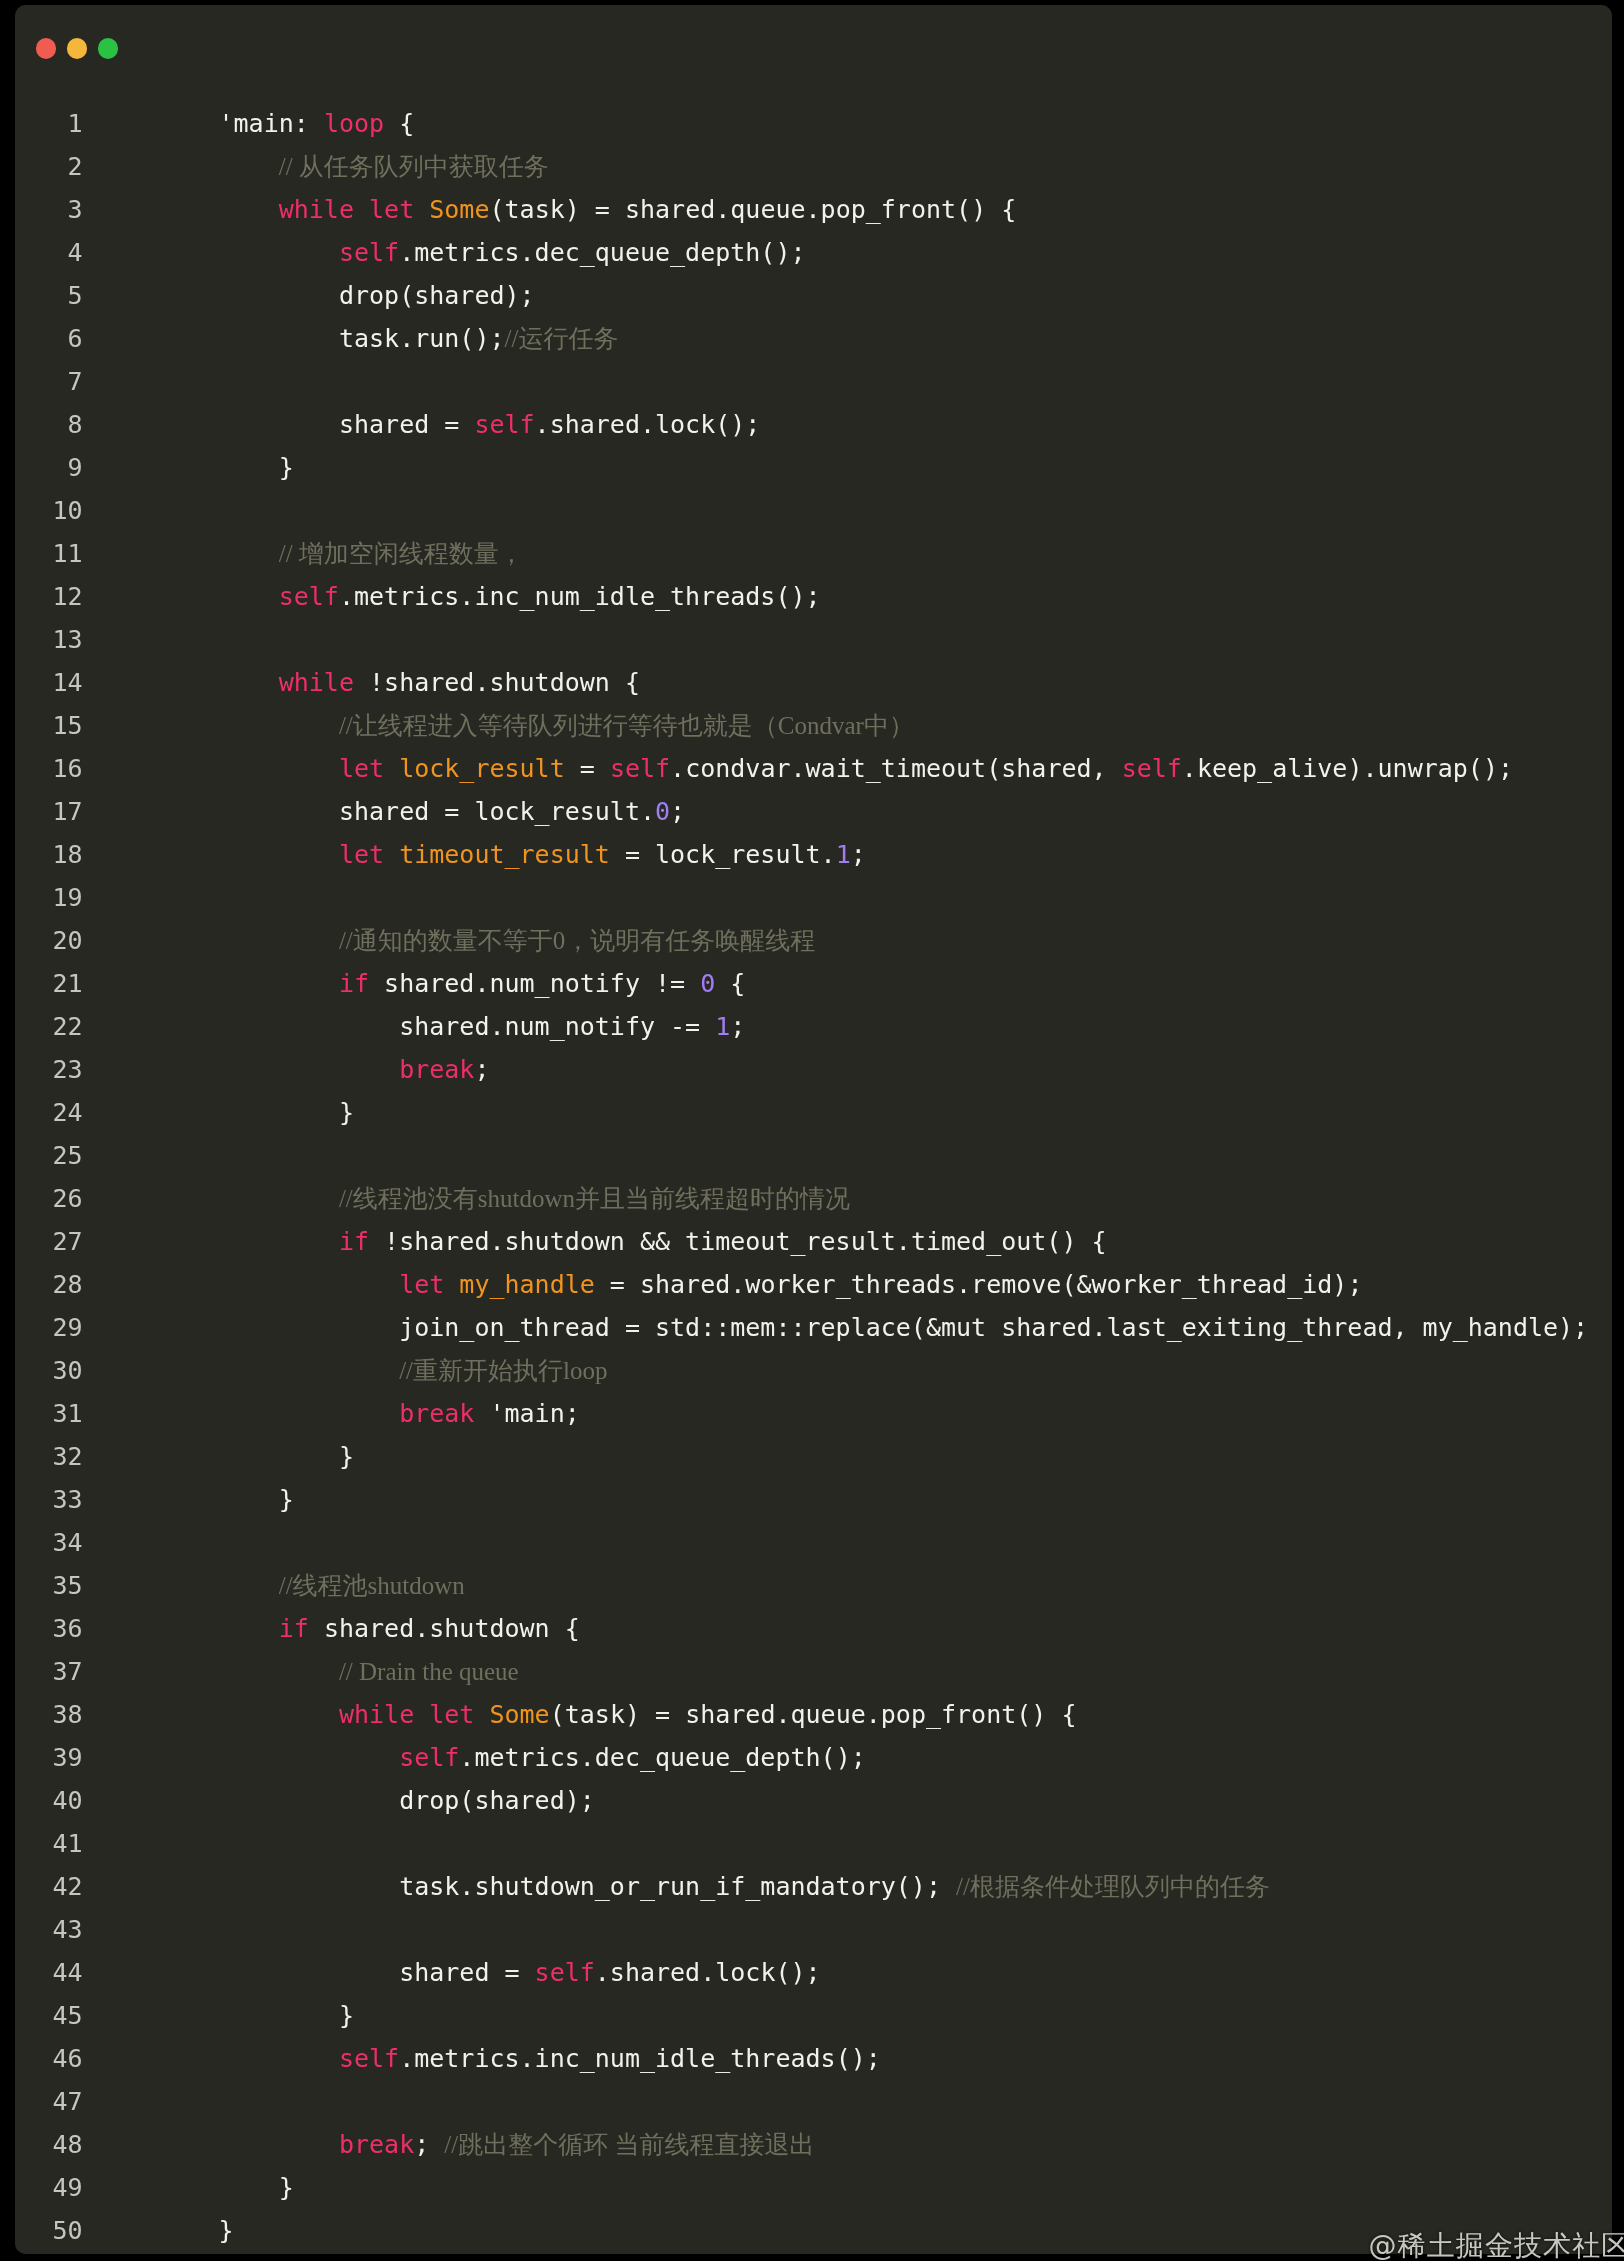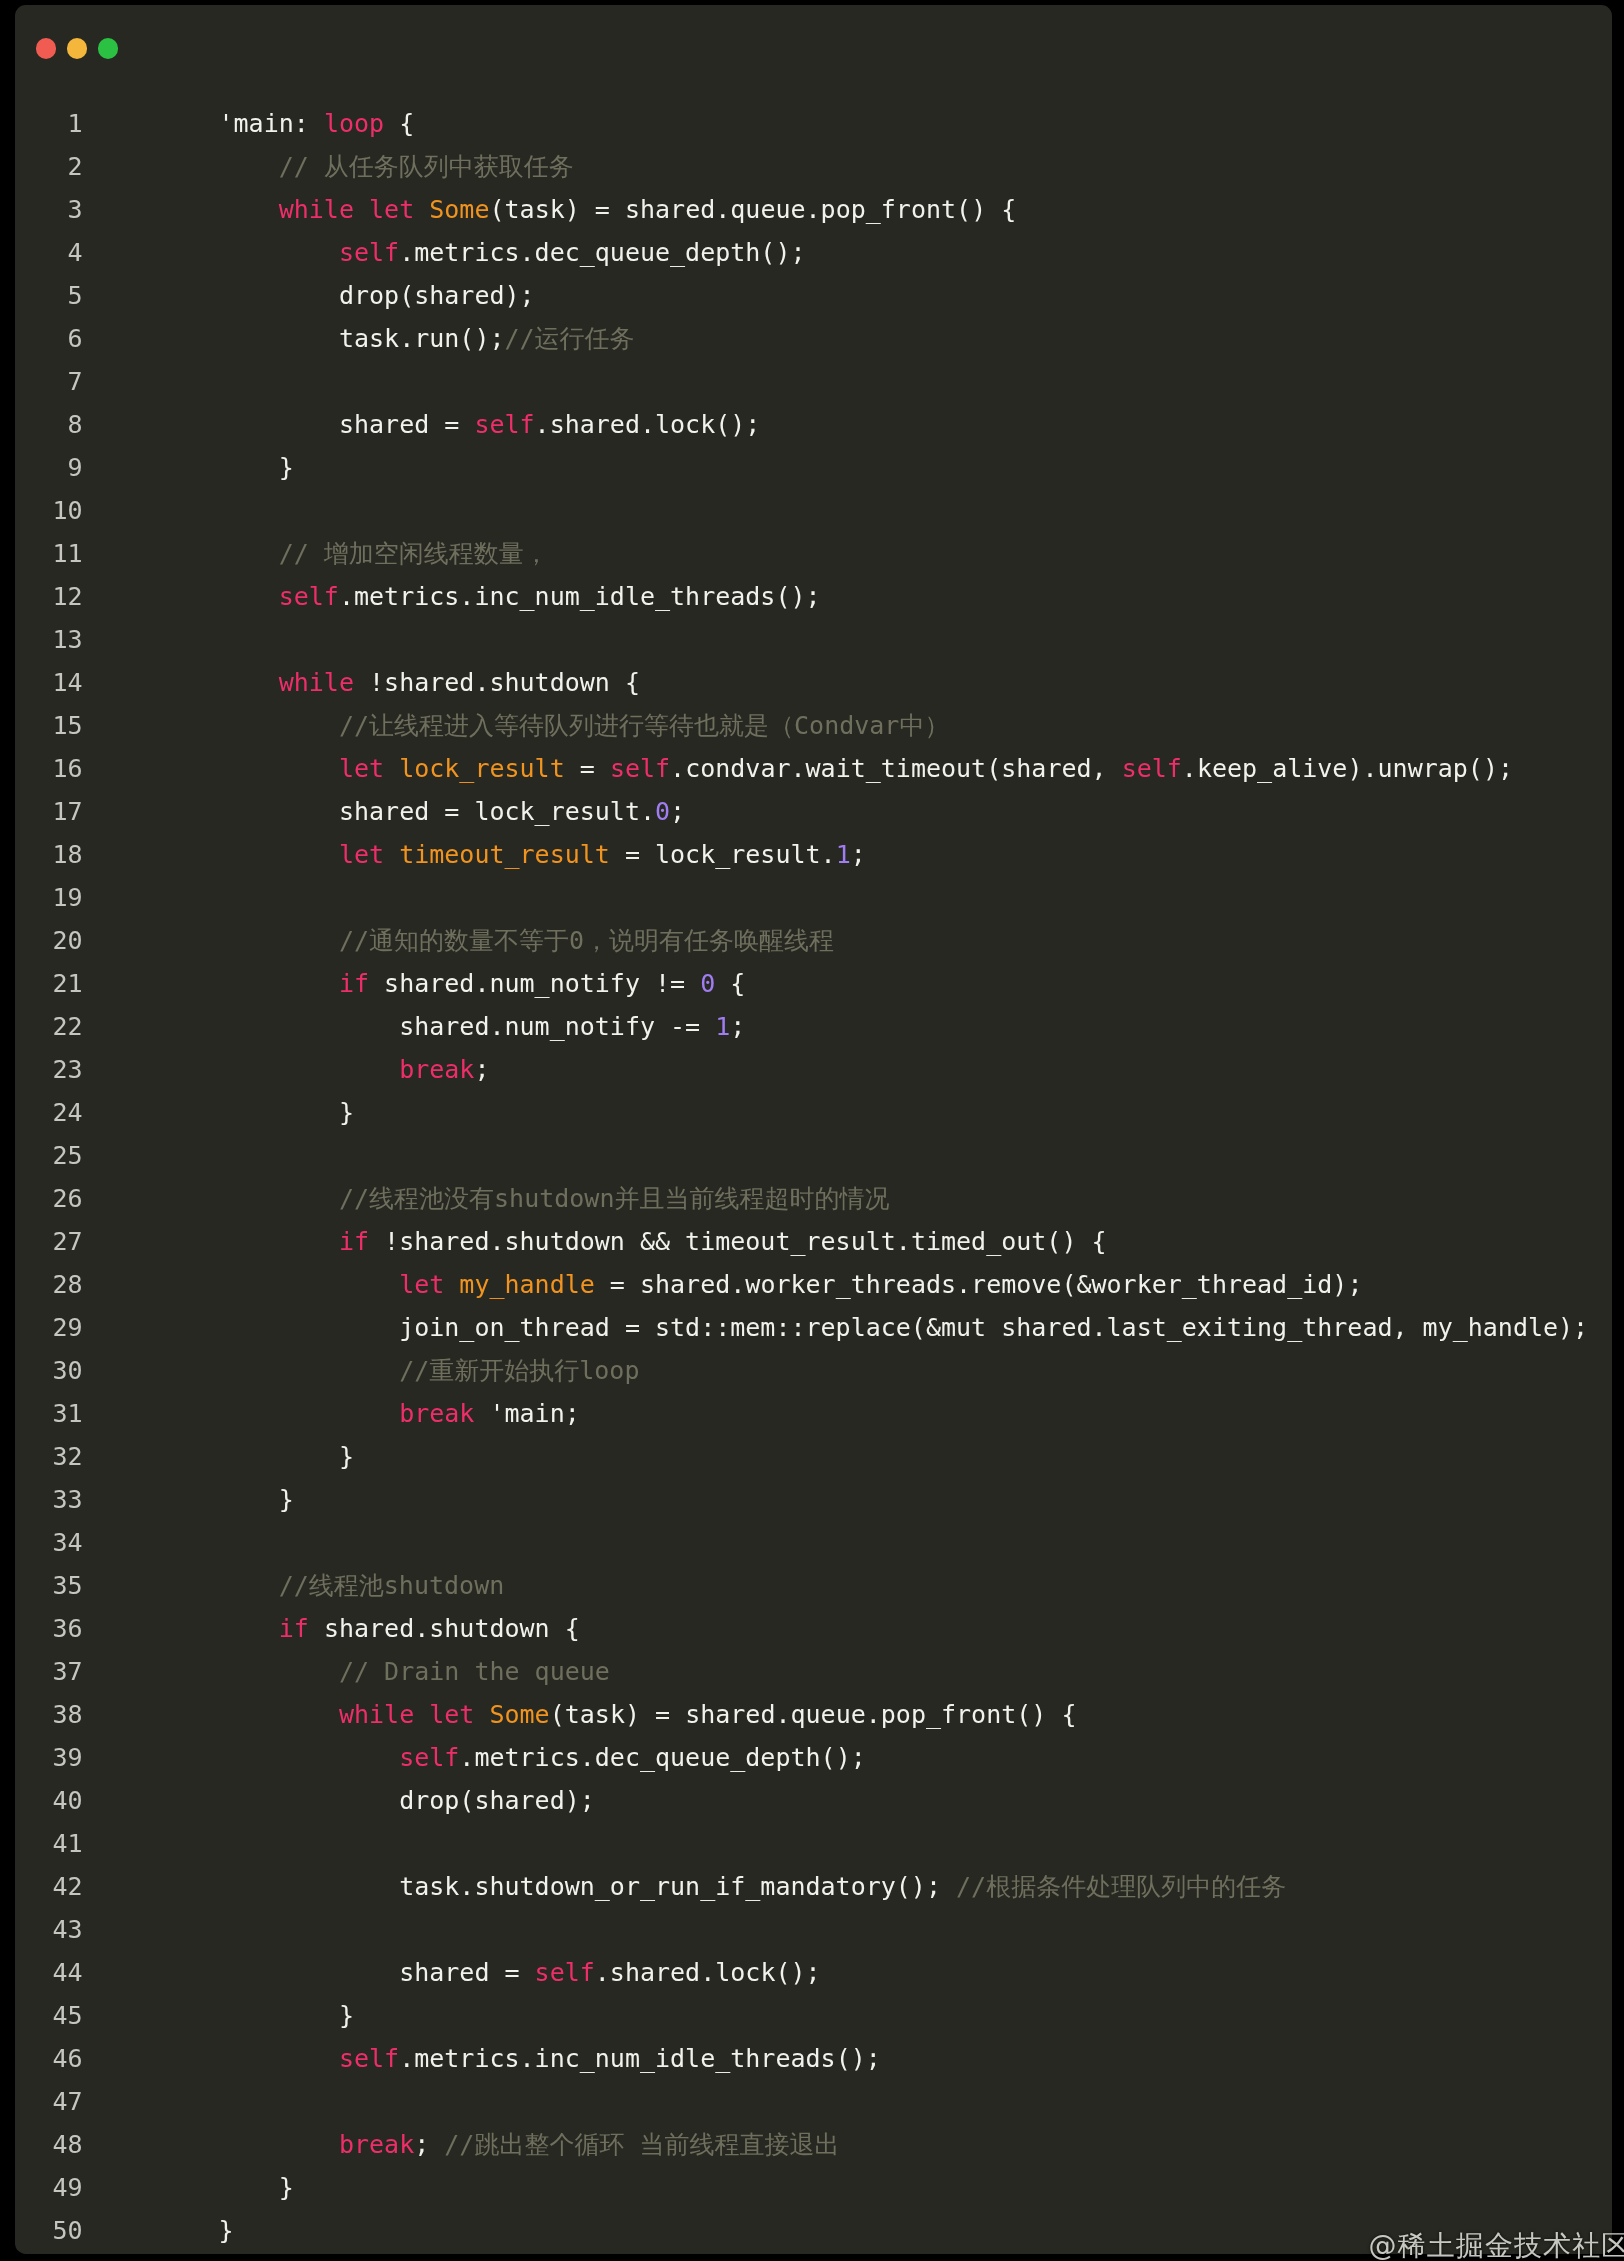--- a/index.html
+++ b/index.html
@@ -57,21 +57,21 @@
   .src { margin-left: 15.6px; }
   .tk-fg  { color: var(--fg,  #f2f2ed); }
   .tk-kw  { color: var(--kw,  #ee2e6b); }
   .tk-fn  { color: var(--fn,  #f0941f); text-align: right; }
   .tk-fnu {
     color: var(--fn, #f0941f);
     text-decoration-thickness: 1.6px;
     text-underline-offset: 3.8px;
   }
   .tk-num { color: var(--num, #a07df2); }
-  .tk-com { color: var(--com, #6f6f5e); }
+  .tk-com { color: var(--com, #6f6f5e); font-family: Liberation Serif, serif; }
   .watermark {
     position: absolute;
     right: -5.4px;
     bottom: -4.3px;
     font-size: 28px;
     letter-spacing: 1.1px;
     color: rgba(232, 232, 226, 0.85);
     text-shadow: 0 0 3.2px rgba(0,0,0,0.8);
     font-family: "DejaVu Sans", sans-serif;
     white-space: nowrap;

